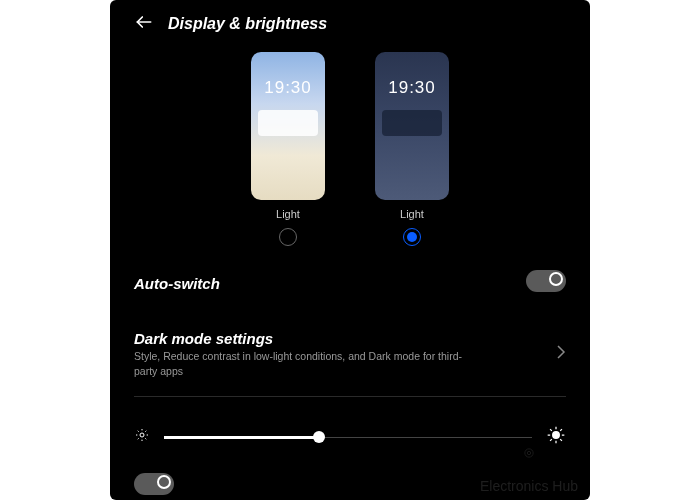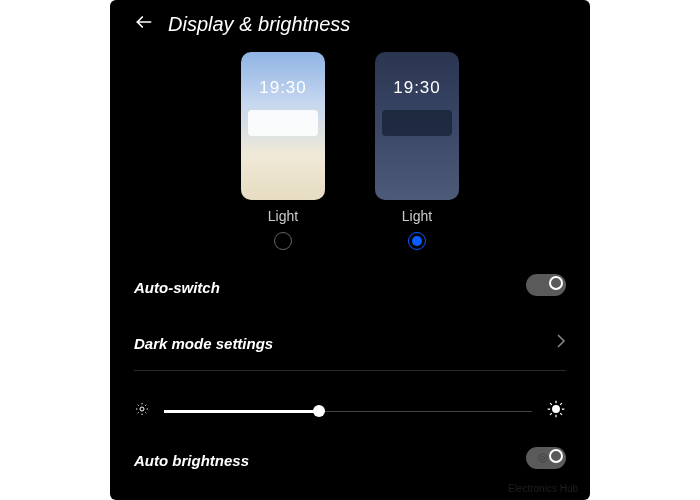--- a/index.html
+++ b/index.html
@@ -23,39 +23,39 @@
       padding: 12px 24px 0 24px;
     }
     .header {
       display: flex;
       align-items: center;
       gap: 14px;
       margin-bottom: 16px;
     }
     .back-icon { cursor: pointer; }
     .title {
-      font-size: 20px;
-      font-weight: 400;
+      font-size: 16px;
+      font-weight: 700;
       font-style: italic;
     }
     .theme-row {
       display: flex;
       justify-content: center;
       gap: 50px;
       margin-bottom: 10px;
     }
     .theme-opt {
       display: flex;
       flex-direction: column;
       align-items: center;
       gap: 8px;
       cursor: pointer;
     }
     .phone {
-      width: 84px;
+      width: 74px;
       height: 148px;
       border-radius: 10px;
       position: relative;
       overflow: hidden;
     }
     .phone.light { background: linear-gradient(180deg, #8fb4e4 0%, #c7d7ef 35%, #f0e9d6 70%, #e6dcc2 100%); }
     .phone.dark { background: linear-gradient(180deg, #2a3550 0%, #3a4766 50%, #4d5a78 100%); }
     .phone-time {
       position: absolute;
       top: 26px;
@@ -69,21 +69,21 @@
     .phone-card {
       position: absolute;
       top: 58px;
       left: 7px; right: 7px;
       height: 26px;
       border-radius: 4px;
     }
     .phone.light .phone-card { background: rgba(255,255,255,0.85); }
     .phone.dark .phone-card { background: rgba(20,30,50,0.7); }
     .theme-label {
-      font-size: 14px;
+      font-size: 11px;
       color: #ccc;
     }
     .radio {
       width: 18px; height: 18px;
       border-radius: 50%;
       border: 1.5px solid #666;
       display: flex;
       align-items: center;
       justify-content: center;
     }
@@ -174,21 +174,21 @@
       top: 50%;
       transform: translate(-50%, -50%);
       width: 12px; height: 12px;
       background: #fff;
       border-radius: 50%;
     }
     .watermark {
       position: absolute;
       bottom: 6px;
       right: 12px;
-      font-size: 10px;
+      font-size: 14px;
       color: #333;
       display: flex;
       align-items: center;
       gap: 20px;
       opacity: 0.6;
       flex-direction: column;
     }
   </style>
 </head>
 <body>
@@ -227,20 +227,21 @@
   <div class="row">
     <div class="row-title">Auto-switch</div>
     <div class="toggle off">
       <div class="toggle-knob"></div>
     </div>
   </div>
 
   <div class="darkmode-row">
     <div>
       <div class="row-title">Dark mode settings</div>
+      <div class="row-sub">Style, Reduce contrast in low-light conditions, and Dark mode for third-party apps</div>
     </div>
     <span class="chevron">
       <svg width="10" height="14" viewBox="0 0 8 14" fill="none" stroke="#888" stroke-width="1.5">
           <polyline points="1 1 7 7 1 13"></polyline>
         </svg>
     </span>
   </div>
 
   <div class="divider"></div>
 
@@ -272,21 +273,20 @@
           <line x1="19" y1="12" x2="22" y2="12"></line>
           <line x1="4.9" y1="4.9" x2="7" y2="7"></line>
           <line x1="17" y1="17" x2="19.1" y2="19.1"></line>
           <line x1="4.9" y1="19.1" x2="7" y2="17"></line>
           <line x1="17" y1="7" x2="19.1" y2="4.9"></line>
         </svg>
     </span>
   </div>
 
   <div class="row">
-    <div class="row-title">Auto brightness</div>
     <div class="toggle off">
       <div class="toggle-knob"></div>
     </div>
   </div>
 
   <div class="watermark">
     <svg width="10" height="10" viewBox="0 0 24 24" fill="none" stroke="#333" stroke-width="2">
         <circle cx="12" cy="12" r="10"></circle>
         <circle cx="12" cy="12" r="4"></circle>
       </svg>

